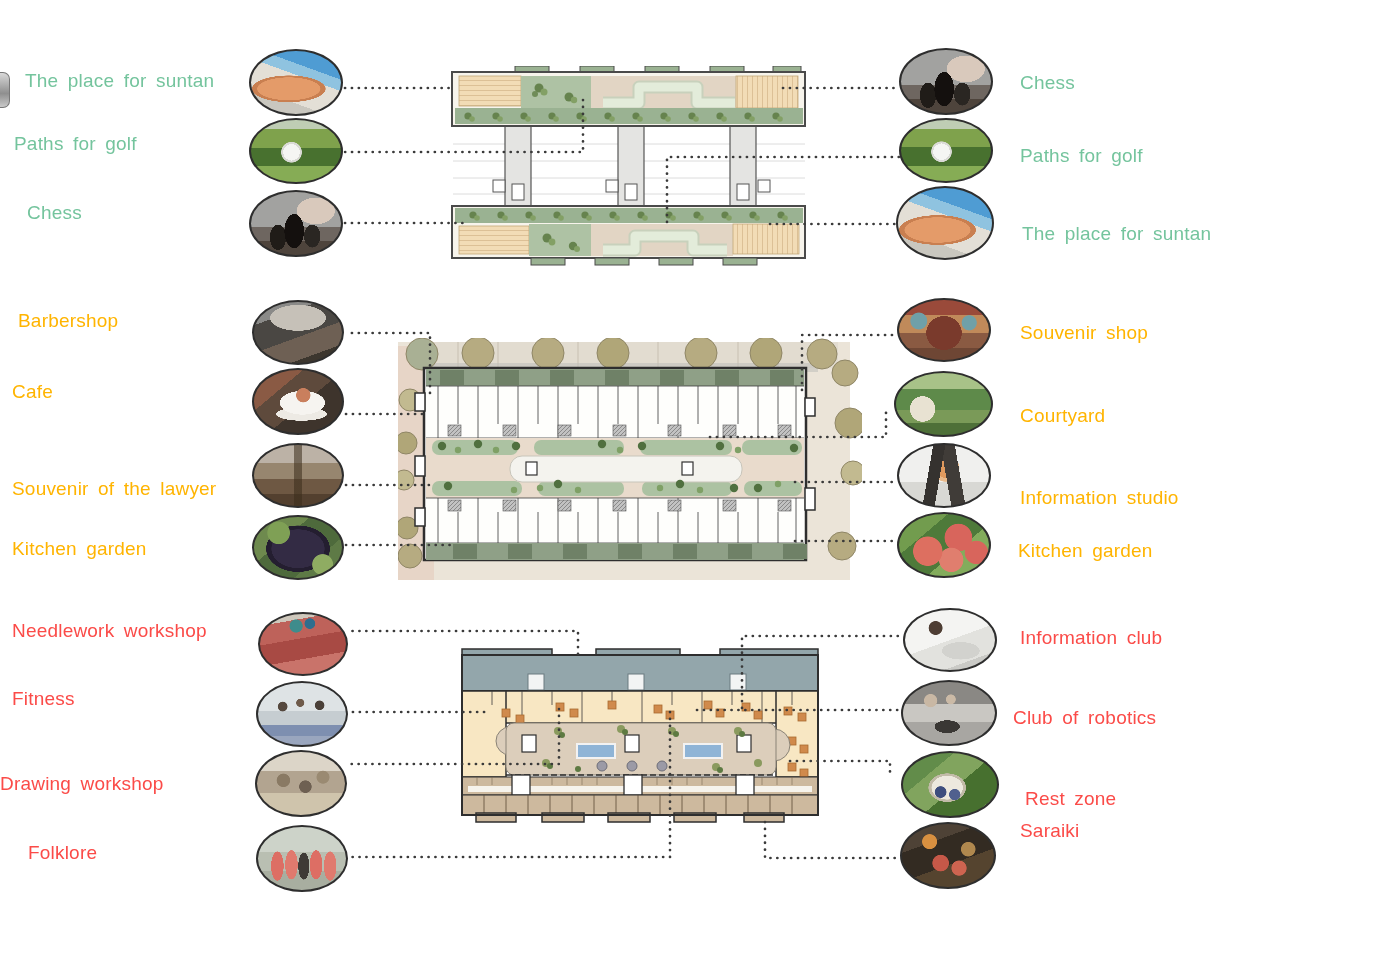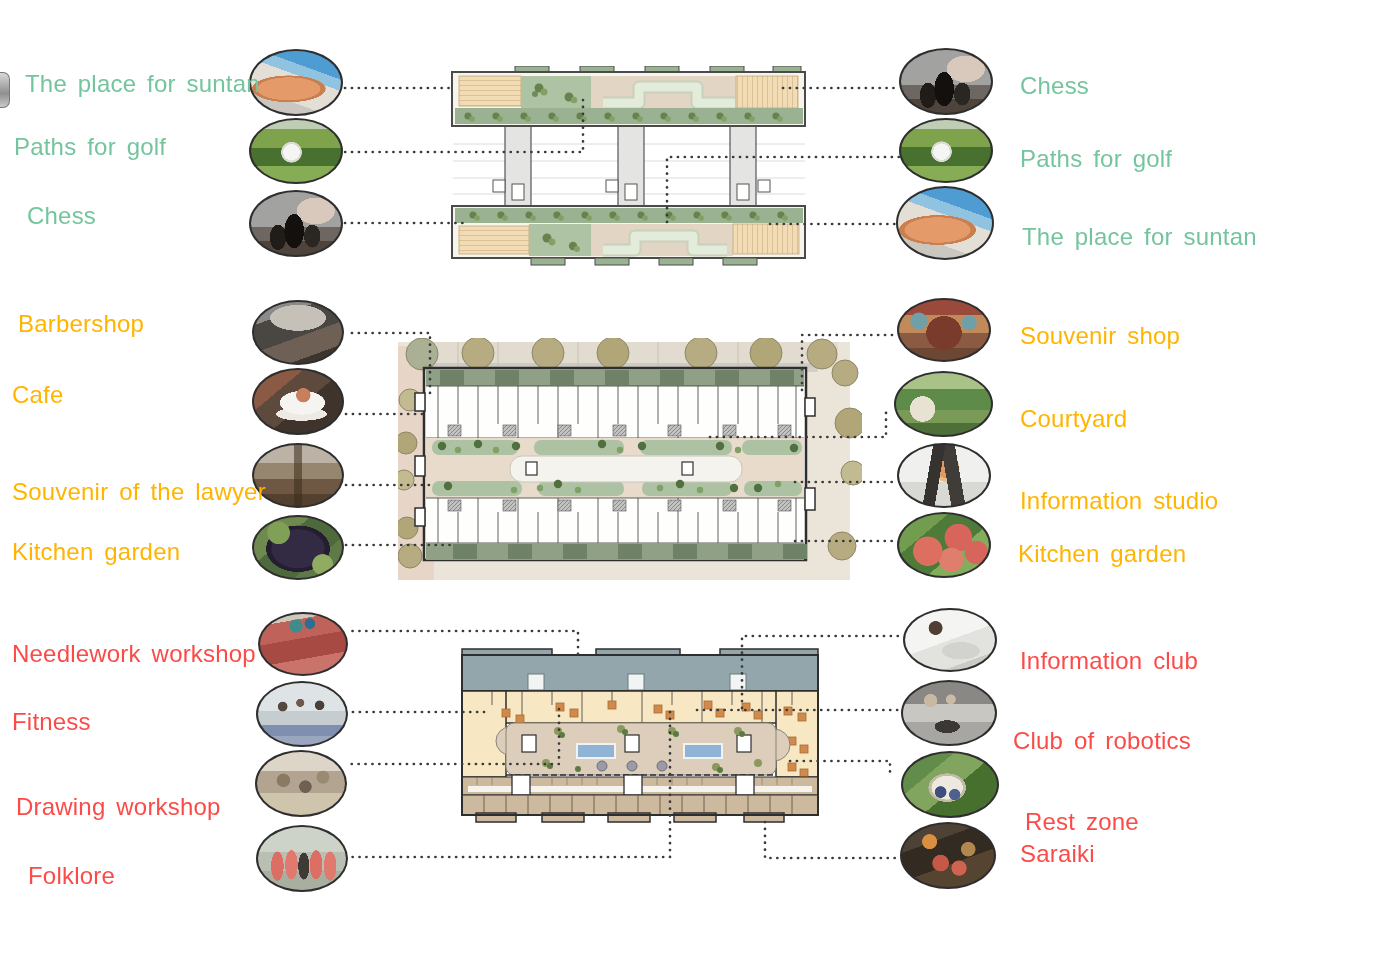--- a/index.html
+++ b/index.html
@@ -1,22 +1,22 @@
 <!DOCTYPE html>
 <html><head>
 <meta charset="utf-8">
 <style>
   html,body{margin:0;padding:0;background:#ffffff;}
   .canvas{position:relative;width:1383px;height:953px;background:#ffffff;overflow:hidden;
           font-family:"Liberation Sans", sans-serif;}
   .title{position:absolute;font-weight:bold;font-size:31px;color:#8A8A8A;letter-spacing:.5px;white-space:nowrap;}
-  .label{position:absolute;font-size:24px;line-height:1.1;white-space:nowrap;word-spacing:4px;letter-spacing:.2px;}
+  .label{position:absolute;font-size:19px;line-height:1.1;white-space:nowrap;word-spacing:4px;letter-spacing:.2px;}
   .c-green{color:#74C49D;}
   .c-orange{color:#FFB400;}
-  .c-red{color:#FB4B48;margin-top:20px;}
+  .c-red{color:#FB4B48;}
   .photo{position:absolute;border:2px solid #2E2E2E;border-radius:50%;box-sizing:border-box;}
   .plan{position:absolute;}
   .overlay{position:absolute;left:0;top:0;}
   .edge-fragment{position:absolute;left:0;top:72px;width:9px;height:34px;
     background:linear-gradient(180deg,#d9d9d9,#8f8f8f 60%,#c9c9c9);border-radius:0 7px 7px 0;border:1px solid #777;border-left:none;}
 
   
   .ph-suntan{background:
     radial-gradient(ellipse 58% 30% at 42% 60%, #E49B69 0 60%, #C97F50 61% 70%, transparent 71%),
     linear-gradient(200deg, #4F9CD3 0 30%, #8FC3E0 30% 42%, #E3DFD6 42% 72%, #C9C7BF 72%);}
@@ -618,20 +618,20 @@
   <div class="label c-orange" style="left:12px;top:382px">Cafe</div>
   <div class="label c-orange" style="left:12px;top:479px">Souvenir of the lawyer</div>
   <div class="label c-orange" style="left:12px;top:539px">Kitchen garden</div>
   <div class="label c-orange" style="left:1020px;top:323px">Souvenir shop</div>
   <div class="label c-orange" style="left:1020px;top:406px">Courtyard</div>
   <div class="label c-orange" style="left:1020px;top:488px">Information studio</div>
   <div class="label c-orange" style="left:1018px;top:541px">Kitchen garden</div>
 
   <div class="label c-red" style="left:12px;top:621px">Needlework workshop</div>
   <div class="label c-red" style="left:12px;top:689px">Fitness</div>
-  <div class="label c-red" style="left:16px;top:774px">Drawing workshop</div>
+  <div class="label c-red" style="left:0;top:774px">Drawing workshop</div>
   <div class="label c-red" style="left:28px;top:843px">Folklore</div>
   <div class="label c-red" style="left:1020px;top:628px">Information club</div>
   <div class="label c-red" style="left:1013px;top:708px">Club of robotics</div>
   <div class="label c-red" style="left:1025px;top:789px">Rest zone</div>
   <div class="label c-red" style="left:1020px;top:821px">Saraiki</div>
 
 </div>
 
 </body></html>

